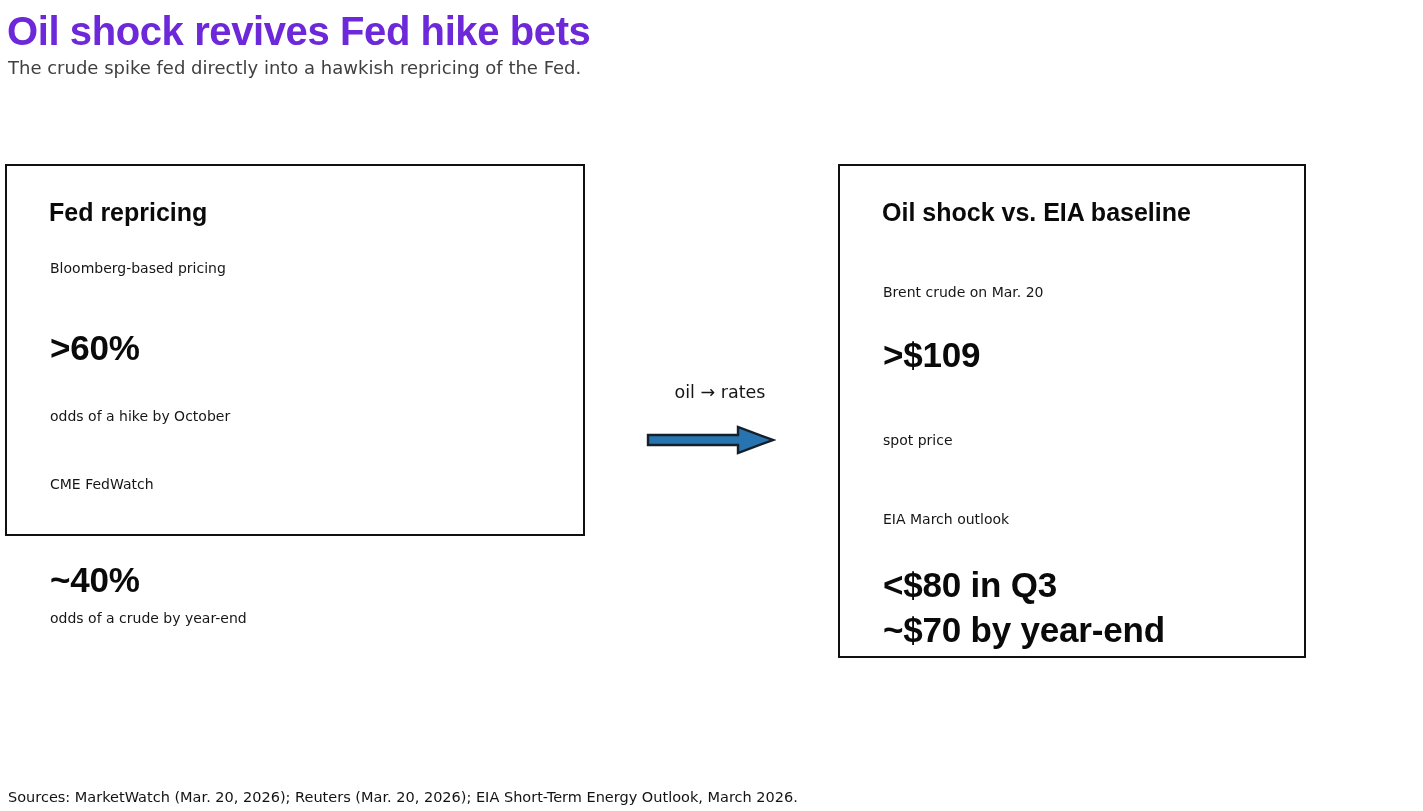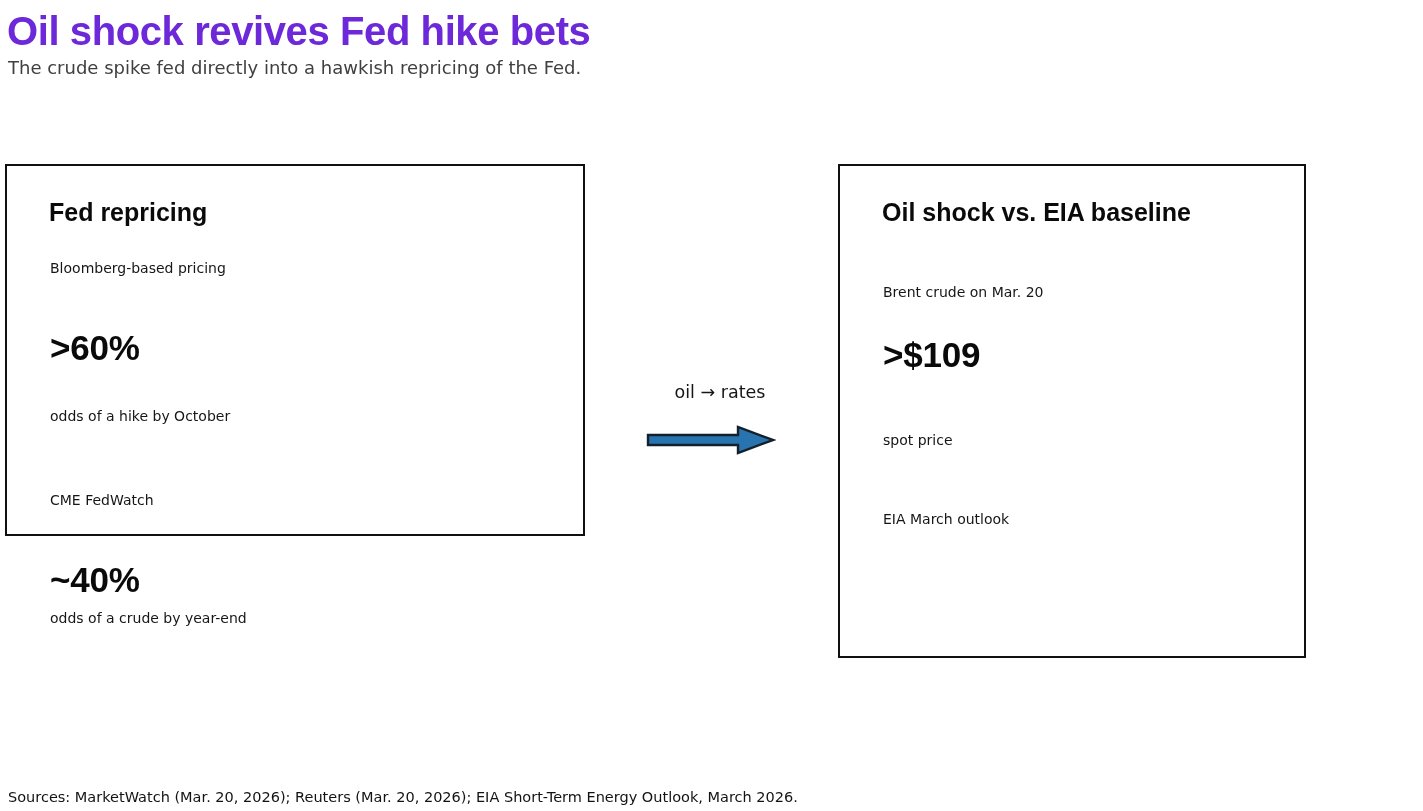--- a/index.html
+++ b/index.html
@@ -98,21 +98,21 @@
 
   .bignum.multiline {
     white-space: pre;
     line-height: 1.28;
   }
 
   
   #l-cap1  { top: 94px; }
   #l-big1  { top: 162px; }
   #l-cap2  { top: 242px; }
-  #l-cap3  { top: 326px; text-align: right; }
+  #l-cap3  { top: 310px; text-align: right; }
   #l-big2  { top: 394px; }
   #l-cap4  { top: 444px; }
 
   
   #r-cap1  { top: 118px; }
   #r-big1  { top: 169px; }
   #r-cap2  { top: 266px; }
   #r-cap3  { top: 345px; }
   #r-big2  { top: 397px; }
 
@@ -190,17 +190,19 @@
     <div class="panel-title">Oil shock vs. EIA baseline</div>
 
     <div class="caption" id="r-cap1">Brent crude on Mar. 20</div>
 
     <div class="bignum" id="r-big1">&gt;$109</div>
 
     <div class="caption" id="r-cap2">spot price</div>
 
     <div class="caption" id="r-cap3">EIA March outlook</div>
 
+    <div class="bignum multiline" id="r-big2">&lt;$80 in Q3
+~$70 by year-end</div>
 
   </div>
 </div>
 
 <div id="sources">Sources: MarketWatch (Mar. 20, 2026); Reuters (Mar. 20, 2026); EIA Short-Term Energy Outlook, March 2026.</div>
 
 </body></html>

